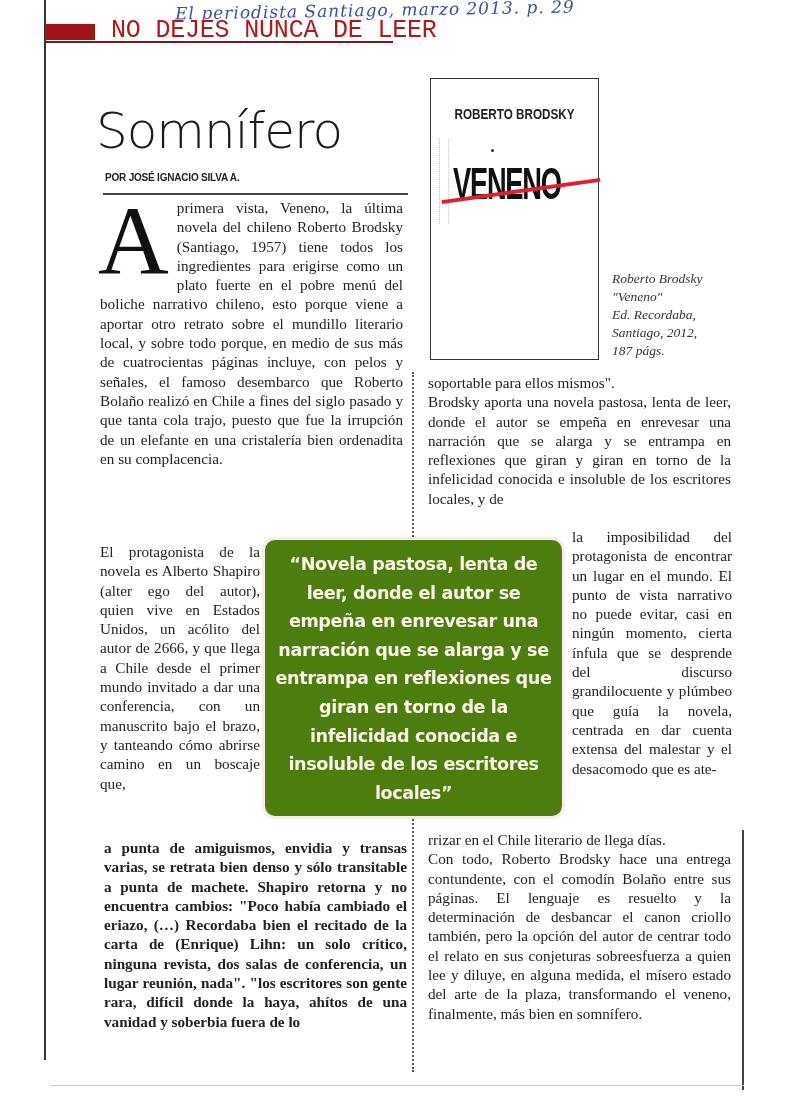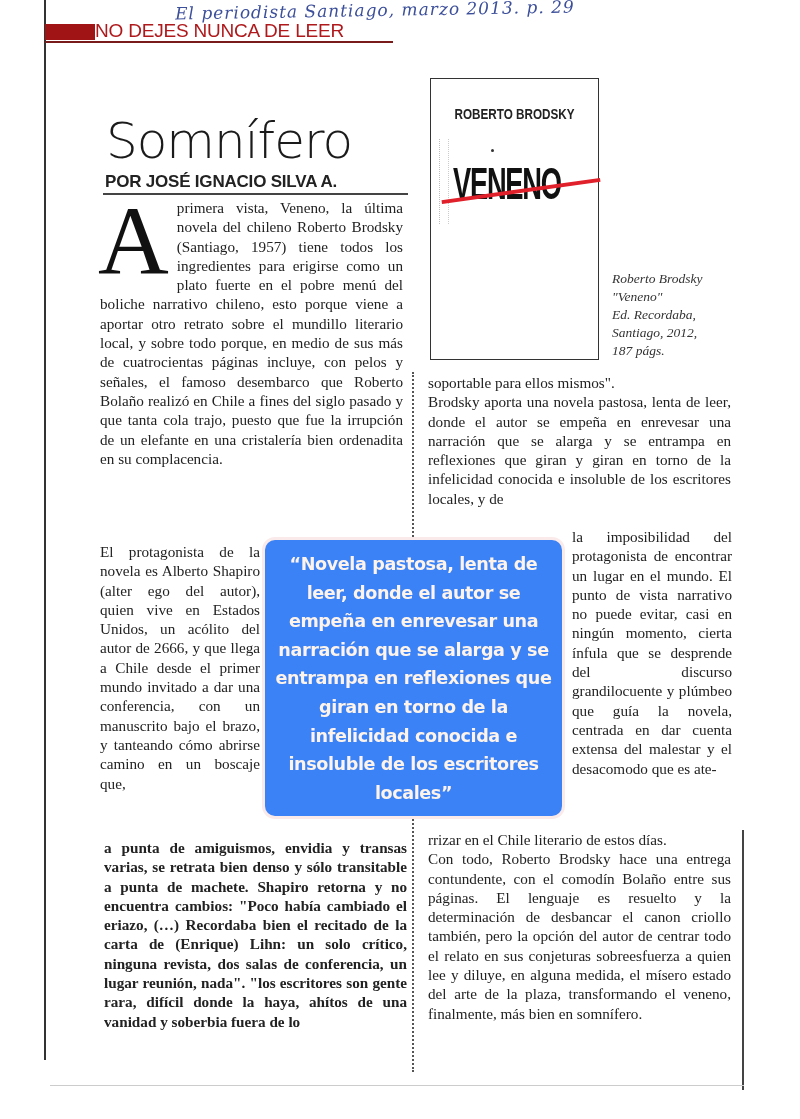--- a/index.html
+++ b/index.html
@@ -8,31 +8,31 @@
     font-family: "Liberation Serif", serif; color: #1e1e1e;
   }
   .margin-line { position: absolute; left: 44px; top: 0; width: 2px; height: 1060px; background: #333; }
   .handnote {
     position: absolute; left: 175px; top: 0px; font-family: "DejaVu Serif", serif; font-style: italic;
     font-size: 17px; color: #3c4f9a; letter-spacing: 1px; transform: rotate(-1deg); white-space: nowrap;
   }
   .section-head { position: absolute; left: 45px; top: 22px; display: flex; align-items: flex-end; }
   .section-bar { width: 50px; height: 16px; background: #a01416; }
   .section-label {
-    font-family: Liberation Sans, sans-serif; font-size: 19px; color: #b0191c; margin-left: 0;
+    font-family: Liberation Mono, monospace; font-size: 25px; color: #b0191c; margin-left: 16px;
     line-height: 18px; letter-spacing: -0.2px;
   }
   .section-rule { position: absolute; left: 45px; top: 41px; width: 348px; height: 2px; background: #7a1b1b; }
 
   .title {
     position: absolute; left: 95px; top: 100px; font-family: "DejaVu Sans", sans-serif; font-size: 50px;
     font-weight: 300; color: #1b1b1b; letter-spacing: -1px; line-height: 60px;
   }
   .byline {
-    position: absolute; left: 105px; top: 172px; font-family: "Liberation Sans", sans-serif; font-size: 17px;
+    position: absolute; left: 105px; top: 172px; font-family: "Liberation Sans", sans-serif; font-size: 10px;
     font-weight: bold; color: #222; letter-spacing: -0.2px;
   }
   .byline-rule { position: absolute; left: 103px; top: 193px; width: 305px; height: 2px; background: #444; }
 
   .col { position: absolute; font-size: 15.2px; line-height: 19.3px; text-align: justify; color: #222; }
   .col p { margin: 0; }
   .dropcap {
     float: left; font-size: 98px; line-height: 78px; margin: 3px 8px 0 -2px; font-family: "Liberation Serif", serif; color: #111;
   }
   .col-left-top { left: 100px; top: 198px; width: 303px; }
@@ -58,41 +58,41 @@
   .book-strike { position: absolute; left: 10px; top: 110px; width: 160px; height: 4px; background: #e0202a; transform: rotate(-8deg); }
   .book-spine-text { position: absolute; left: 8px; top: 60px; width: 8px; height: 85px; border-left: 1px dotted #bbb; border-right: 1px dotted #ccc; }
   .book-dot { position: absolute; left: 60px; top: 70px; width: 3px; height: 3px; background: #333; border-radius: 50%; }
 
   .caption {
     position: absolute; left: 612px; top: 270px; font-family: "Liberation Serif", serif; font-style: italic;
     font-size: 13.5px; line-height: 18px; color: #333;
   }
 
   .pullquote {
-    position: absolute; left: 265px; top: 540px; width: 297px; height: 276px; background: #3b82f6;
+    position: absolute; left: 265px; top: 540px; width: 297px; height: 276px; background: #4d7c0f;
     border-radius: 10px; box-shadow: 0 0 0 3px #fbeaea;
   }
   .pullquote-text {
     position: absolute; left: 10px; right: 10px; top: 10px; text-align: center; color: #fdf3ea;
     font-family: "DejaVu Sans", sans-serif; font-weight: bold; font-size: 17.6px; line-height: 28.6px; letter-spacing: -0.4px;
   }
 </style>
 </head>
 <body>
 
 <div class="margin-line"></div>
 <div class="handnote">El periodista Santiago, marzo 2013. p. 29</div>
 
 <div class="section-head">
   <div class="section-bar"></div>
   <div class="section-label">NO DEJES NUNCA DE LEER</div>
 </div>
 <div class="section-rule"></div>
 
-<h1 class="title" style="margin:11px;">Somnífero</h1>
+<h1 class="title" style="margin:1px;">Somnífero</h1>
 <div class="byline">POR JOSÉ IGNACIO SILVA A.</div>
 <div class="byline-rule"></div>
 
 <div class="col col-left-top">
   <p><span class="dropcap">A</span><span> primera vista, Veneno, la última novela del chileno Roberto Brodsky (Santiago, 1957) tiene todos los ingredientes para erigirse como un plato fuerte en el pobre menú del boliche narrativo chileno, esto porque viene a aportar otro retrato sobre el mundillo literario local, y sobre todo porque, en medio de sus más de cuatrocientas páginas incluye, con pelos y señales, el famoso desembarco que Roberto Bolaño realizó en Chile a fines del siglo pasado y que tanta cola trajo, puesto que fue la irrupción de un elefante en una cristalería bien ordenadita en su complacencia.</span></p>
 </div>
 
 <div class="col col-left-narrow">
   <p>El protagonista de la novela es Alberto Shapiro (alter ego del autor), quien vive en Estados Unidos, un acólito del autor de 2666, y que llega a Chile desde el primer mundo invitado a dar una conferencia, con un manuscrito bajo el brazo, y tanteando cómo abrirse camino en un boscaje que,</p>
 </div>
@@ -122,21 +122,21 @@
 <div class="col col-right-top">
   <p style="white-space: pre-line;">soportable para ellos mismos".
 Brodsky aporta una novela pastosa, lenta de leer, donde el autor se empeña en enrevesar una narración que se alarga y se entrampa en reflexiones que giran y giran en torno de la infelicidad conocida e insoluble de los escritores locales, y de</p>
 </div>
 
 <div class="col col-right-narrow">
   <p>la imposibilidad del protagonista de encontrar un lugar en el mundo. El punto de vista narrativo no puede evitar, casi en ningún momento, cierta ínfula que se desprende del discurso grandilocuente y plúmbeo que guía la novela, centrada en dar cuenta extensa del malestar y el desacomodo que es ate-</p>
 </div>
 
 <div class="col col-right-bottom">
-  <p style="text-align:left;">rrizar en el Chile literario de estos días.</p>
+  <p style="text-align:left;">rrizar en el Chile literario de llega días.</p>
   <p>Con todo, Roberto Brodsky hace una entrega contundente, con el comodín Bolaño entre sus páginas. El lenguaje es resuelto y la determinación de desbancar el canon criollo también, pero la opción del autor de centrar todo el relato en sus conjeturas sobreesfuerza a quien lee y diluye, en alguna medida, el mísero estado del arte de la plaza, transformando el veneno, finalmente, más bien en somnífero.</p>
 </div>
 
 <div class="right-border"></div>
 <div class="bottom-rule"></div>
 
 <div class="pullquote">
   <div class="pullquote-text">“Novela pastosa, lenta de leer, donde el autor se empeña en enrevesar una narración que se alarga y se entrampa en reflexiones que giran en torno de la infelicidad conocida e insoluble de los escritores locales”</div>
 </div>
 

